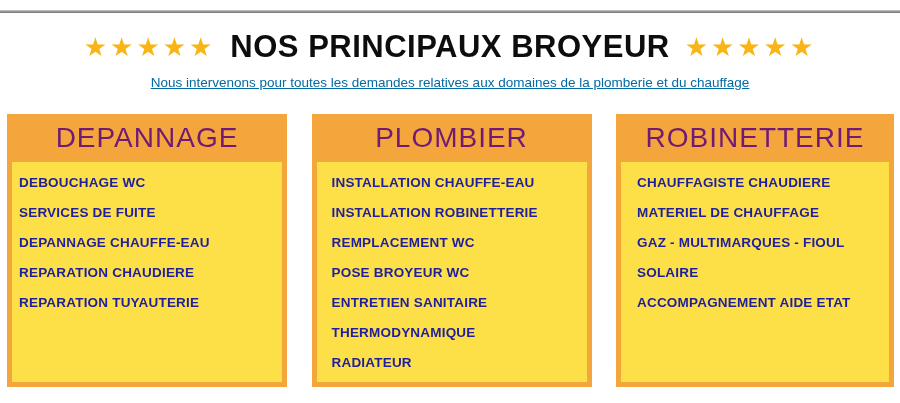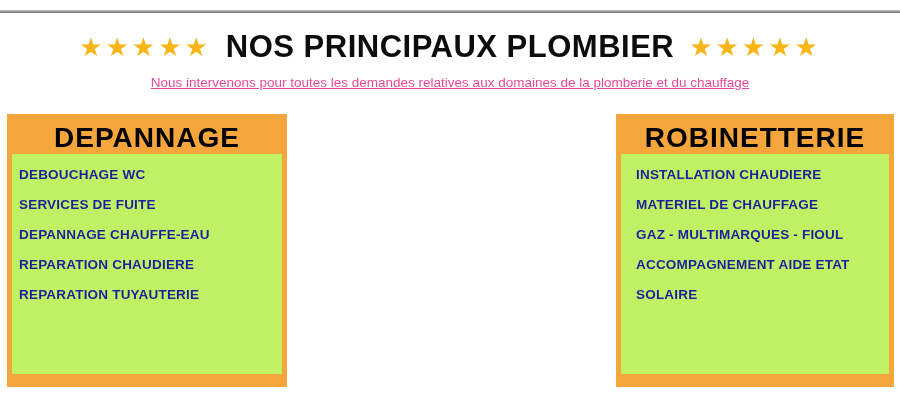--- a/index.html
+++ b/index.html
@@ -33,48 +33,48 @@
     font-size: 31px;
     font-weight: bold;
     color: #0d0d0d;
     letter-spacing: 0.5px;
     white-space: nowrap;
   }
   .subtitle {
     margin-top: 7px;
     text-align: center;
     font-size: 13.5px;
-    color: #ec4899;
+    color: #0369a1;
     text-decoration: underline;
   }
   .panels {
     margin-top: 24px;
     display: flex;
     justify-content: space-between;
     padding: 0 6px 0 7px;
   }
   .panel {
     width: 280px;
     height: 273px;
     background: #F4A63C;
     padding: 0 5px 5px 5px;
   }
   .panel:last-child { width: 278px; }
   .panel-title {
-    height: 40px;
+    height: 48px;
     line-height: 48px;
     text-align: center;
-    color: #000000;
+    color: #701a75;
     font-size: 28px;
-    font-weight: bold;
+    font-weight: normal;
     letter-spacing: 1px;
     white-space: nowrap;
   }
   .panel-body {
-    background: #bef264;
+    background: #fde047;
     height: 220px;
     list-style: none;
     padding: 6px 4px 0 4px;
   }
   .panel-body li {
     line-height: 30px;
     font-size: 13.5px;
     font-weight: bold;
     color: #1F1F9E;
     letter-spacing: 0.2px;
@@ -87,45 +87,57 @@
 </style>
 </head>
 <body>
 
 <div>
 
   <div class="top-divider"></div>
 
   <div class="title-row">
     <span class="stars">★★★★★</span>
-    <h1 class="page-title">NOS PRINCIPAUX PLOMBIER</h1>
+    <h1 class="page-title">NOS PRINCIPAUX BROYEUR</h1>
     <span class="stars">★★★★★</span>
   </div>
 
   <div class="subtitle">Nous intervenons pour toutes les demandes relatives aux domaines de la plomberie et du chauffage</div>
 
   <div class="panels">
 
     <section class="panel">
       <header class="panel-title">DEPANNAGE</header>
       <ul class="panel-body">
         <li>DEBOUCHAGE WC</li>
         <li>SERVICES DE FUITE</li>
         <li>DEPANNAGE CHAUFFE-EAU</li>
         <li>REPARATION CHAUDIERE</li>
         <li>REPARATION TUYAUTERIE</li>
       </ul>
     </section>
 
+    <section class="panel">
+      <header class="panel-title">PLOMBIER</header>
+      <ul class="panel-body">
+        <li>INSTALLATION CHAUFFE-EAU</li>
+        <li>INSTALLATION ROBINETTERIE</li>
+        <li>REMPLACEMENT WC</li>
+        <li>POSE BROYEUR WC</li>
+        <li>ENTRETIEN SANITAIRE</li>
+        <li>THERMODYNAMIQUE</li>
+        <li>RADIATEUR</li>
+      </ul>
+    </section>
 
     <section class="panel">
       <header class="panel-title">ROBINETTERIE</header>
       <ul class="panel-body">
-        <li>INSTALLATION CHAUDIERE</li>
+        <li>CHAUFFAGISTE CHAUDIERE</li>
         <li>MATERIEL DE CHAUFFAGE</li>
         <li>GAZ - MULTIMARQUES - FIOUL</li>
+        <li>SOLAIRE</li>
         <li>ACCOMPAGNEMENT AIDE ETAT</li>
-        <li>SOLAIRE</li>
       </ul>
     </section>
 
   </div>
 </div>
 
 </body></html>

